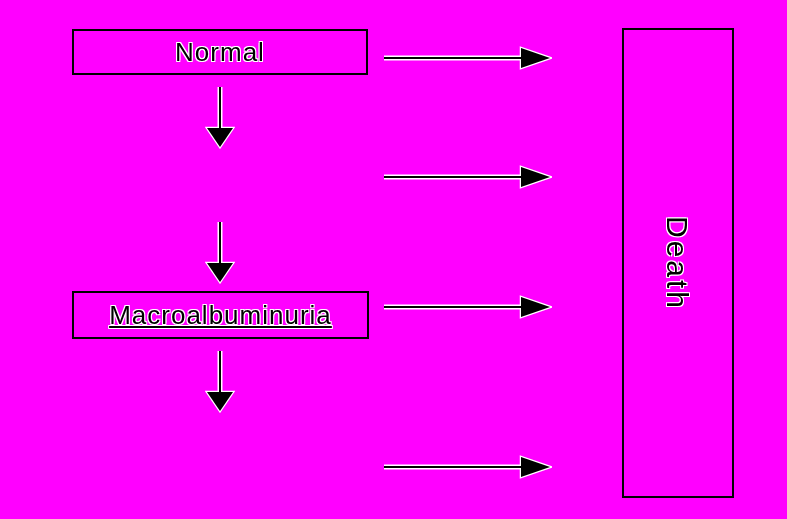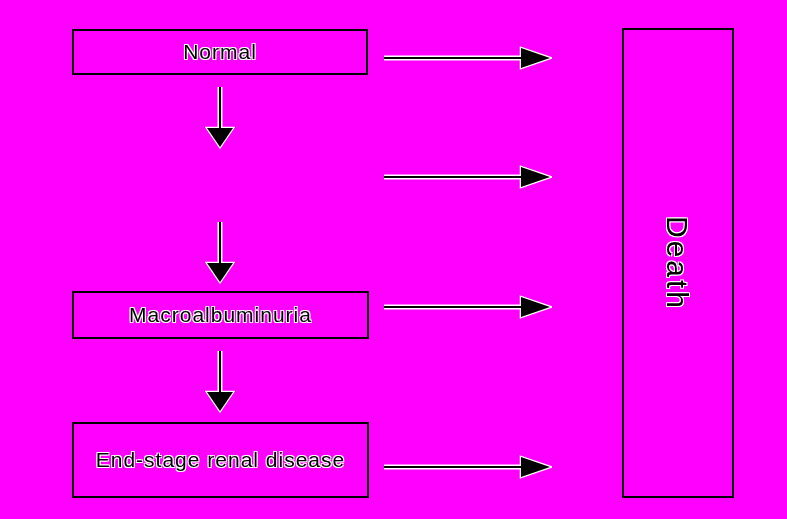--- a/index.html
+++ b/index.html
@@ -20,32 +20,32 @@
     border: 2px solid #000;
     background: transparent;
     display: flex;
     align-items: center;
     justify-content: center;
     text-align: center;
     box-sizing: border-box;
   }
   .stage-label {
     color: #000;
-    font-size: 21px;
+    font-size: 26px;
     letter-spacing: 1px;
     line-height: 1.1;
     text-shadow:
       -1px -1px 0 #fff,
        1px -1px 0 #fff,
       -1px  1px 0 #fff,
        1px  1px 0 #fff;
   }
   #box-normal   { left: 72px;  top: 29px;  width: 296px; height: 46px; }
   #box-micro    { left: 72px;  top: 161px; width: 297px; height: 48px; }
-  #box-macro    { left: 72px;  top: 291px; width: 297px; height: 48px; }
+  #box-macro    { left: 72px;  top: 291px; width: 297px; height: 48px; text-decoration: underline; }
   #box-esrd     { left: 72px;  top: 422px; width: 297px; height: 76px; }
   #box-death    { left: 622px; top: 28px;  width: 112px; height: 470px; }
   #box-death .stage-label {
     transform: rotate(90deg);
     white-space: nowrap;
     font-size: 30px;
     letter-spacing: 3px;
   }
   .arrow {
     position: absolute;
@@ -65,23 +65,20 @@
 
   <div id="box-normal" class="stage-box">
     <span class="stage-label">Normal</span>
   </div>
 
 
   <div id="box-macro" class="stage-box">
     <span class="stage-label">Macroalbuminuria</span>
   </div>
 
-  <div id="box-esrd" class="stage-box">
-    <span class="stage-label">End-stage renal disease</span>
-  </div>
 
   <div id="box-death" class="stage-box">
     <span class="stage-label">Death</span>
   </div>
 
   <svg id="arrow-down-1" class="arrow" width="30" height="64" viewBox="0 0 30 64">
     <line x1="15" y1="2" x2="15" y2="44" stroke="#ffffff" stroke-width="5"></line>
     <polygon points="2,43 28,43 15,62" fill="#000000" stroke="#ffffff" stroke-width="2.5"></polygon>
     <line x1="15" y1="2" x2="15" y2="44" stroke="#000000" stroke-width="2"></line>
     <polygon points="2,43 28,43 15,62" fill="#000000"></polygon>

